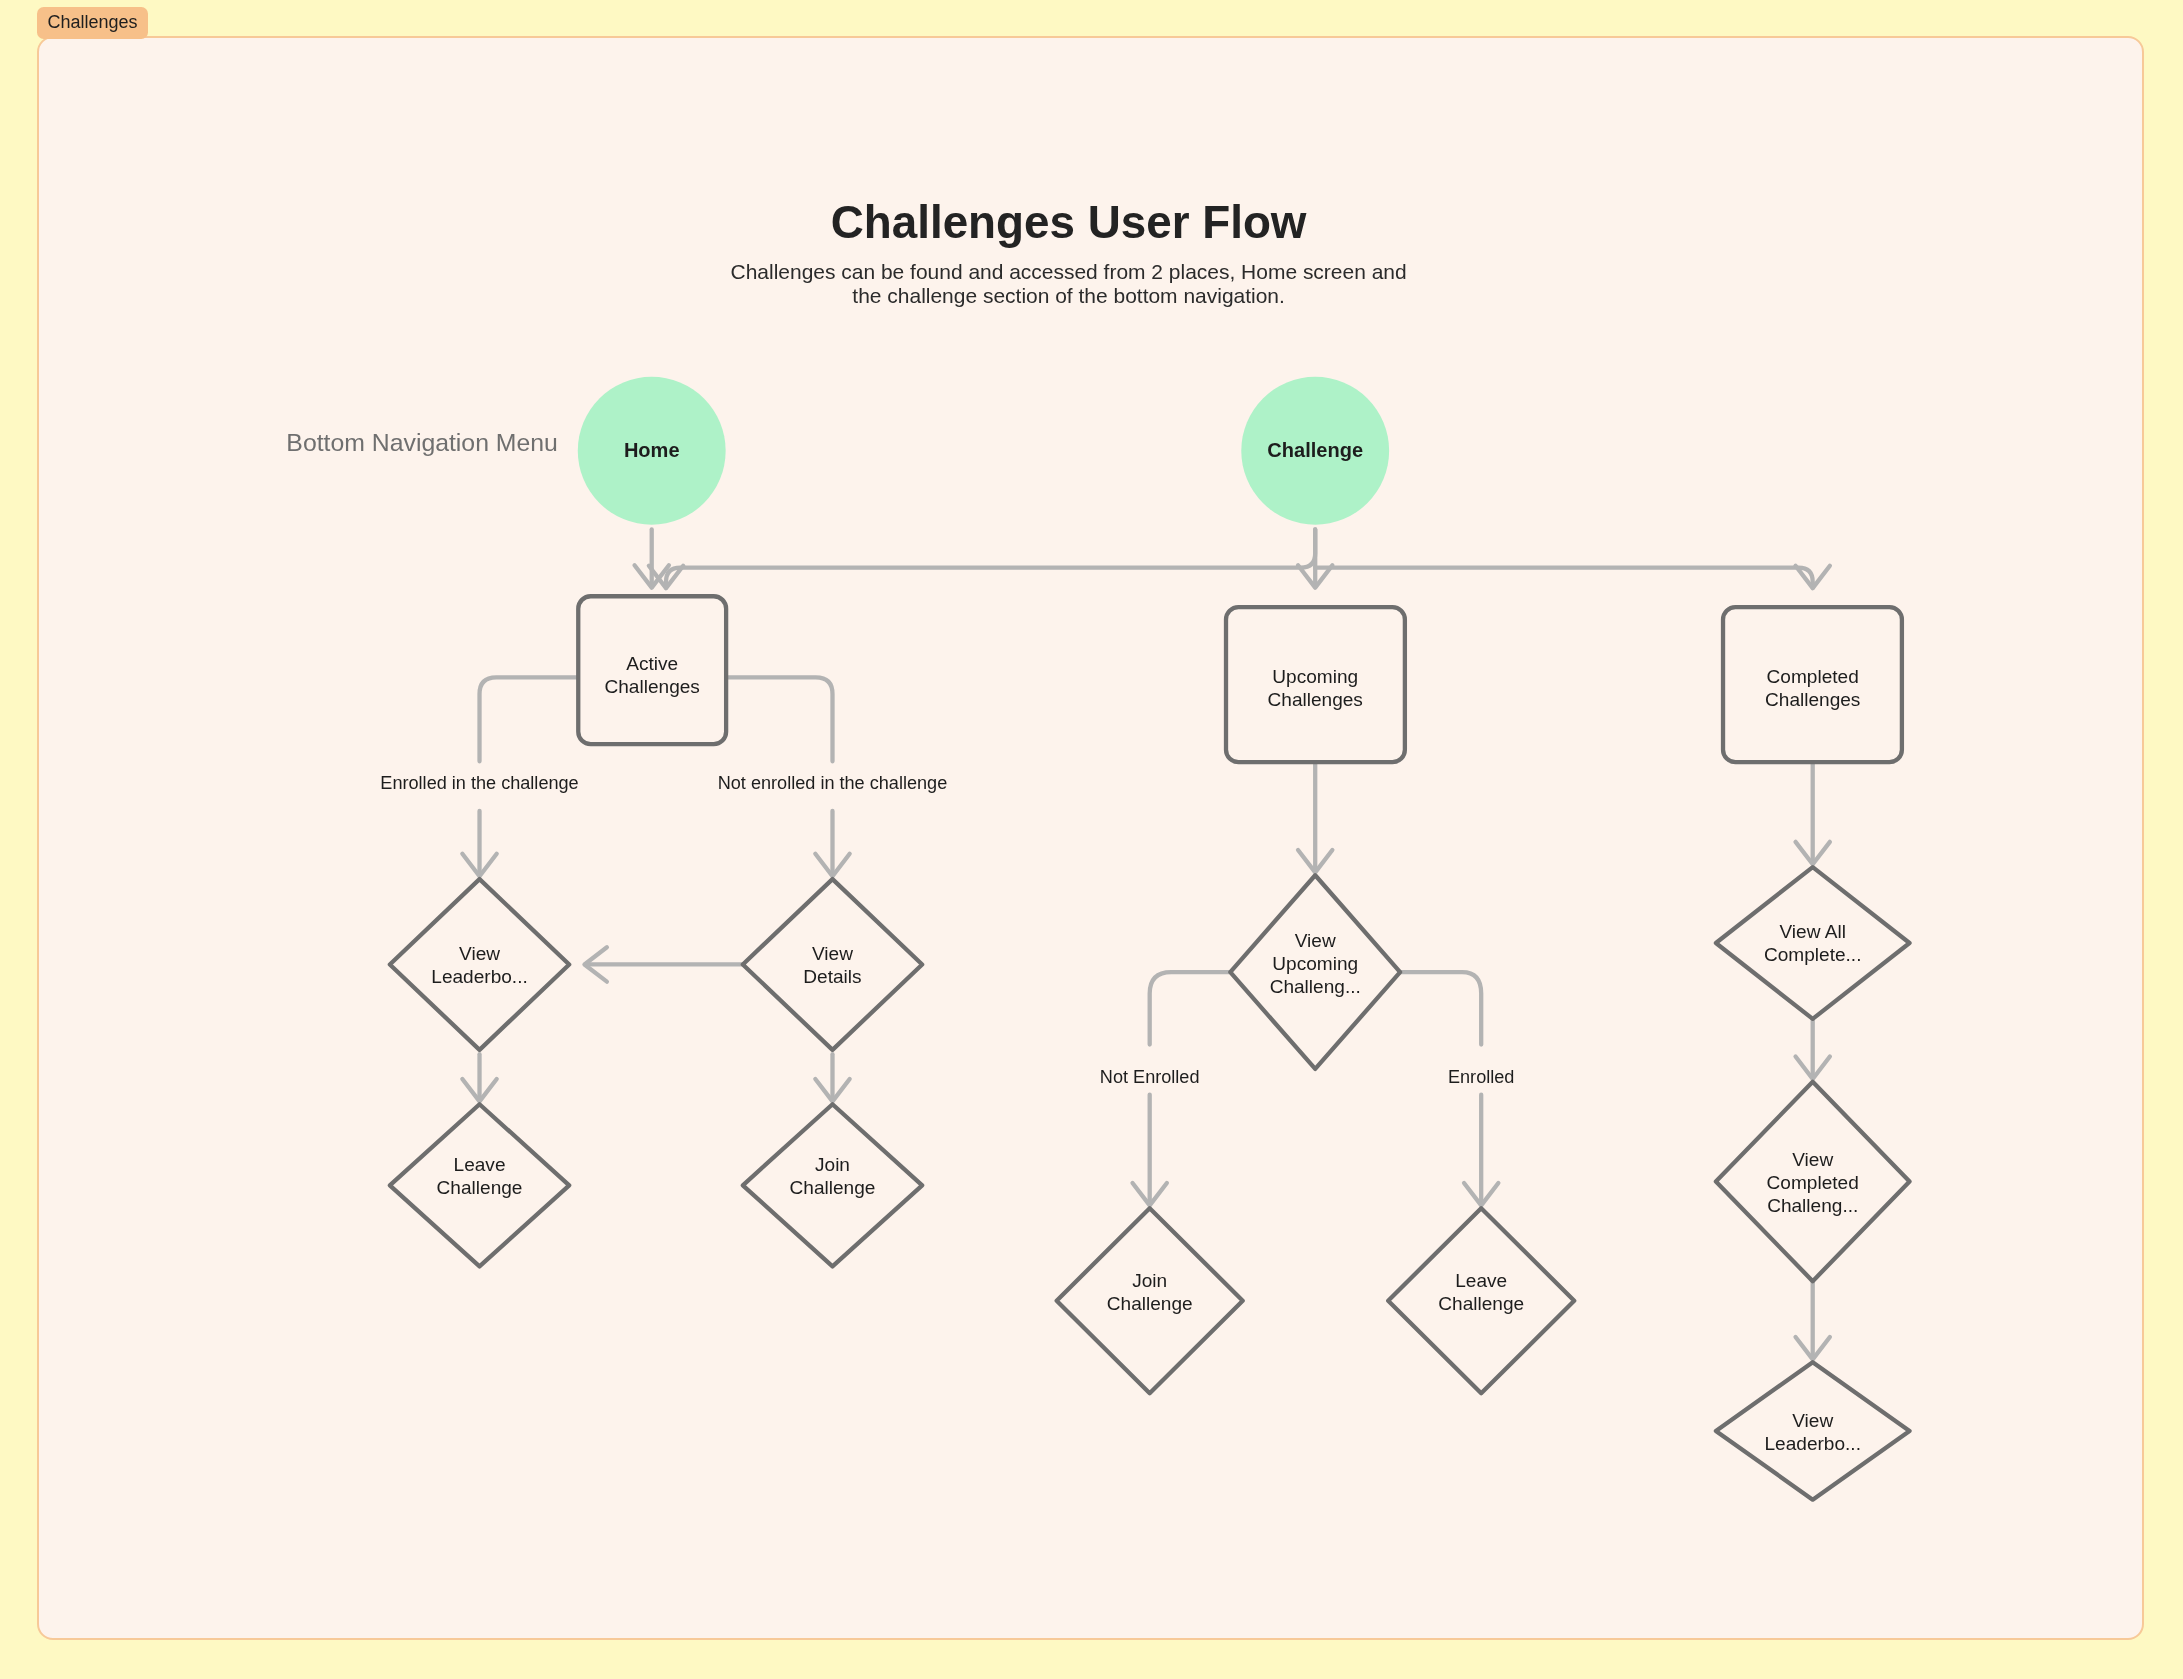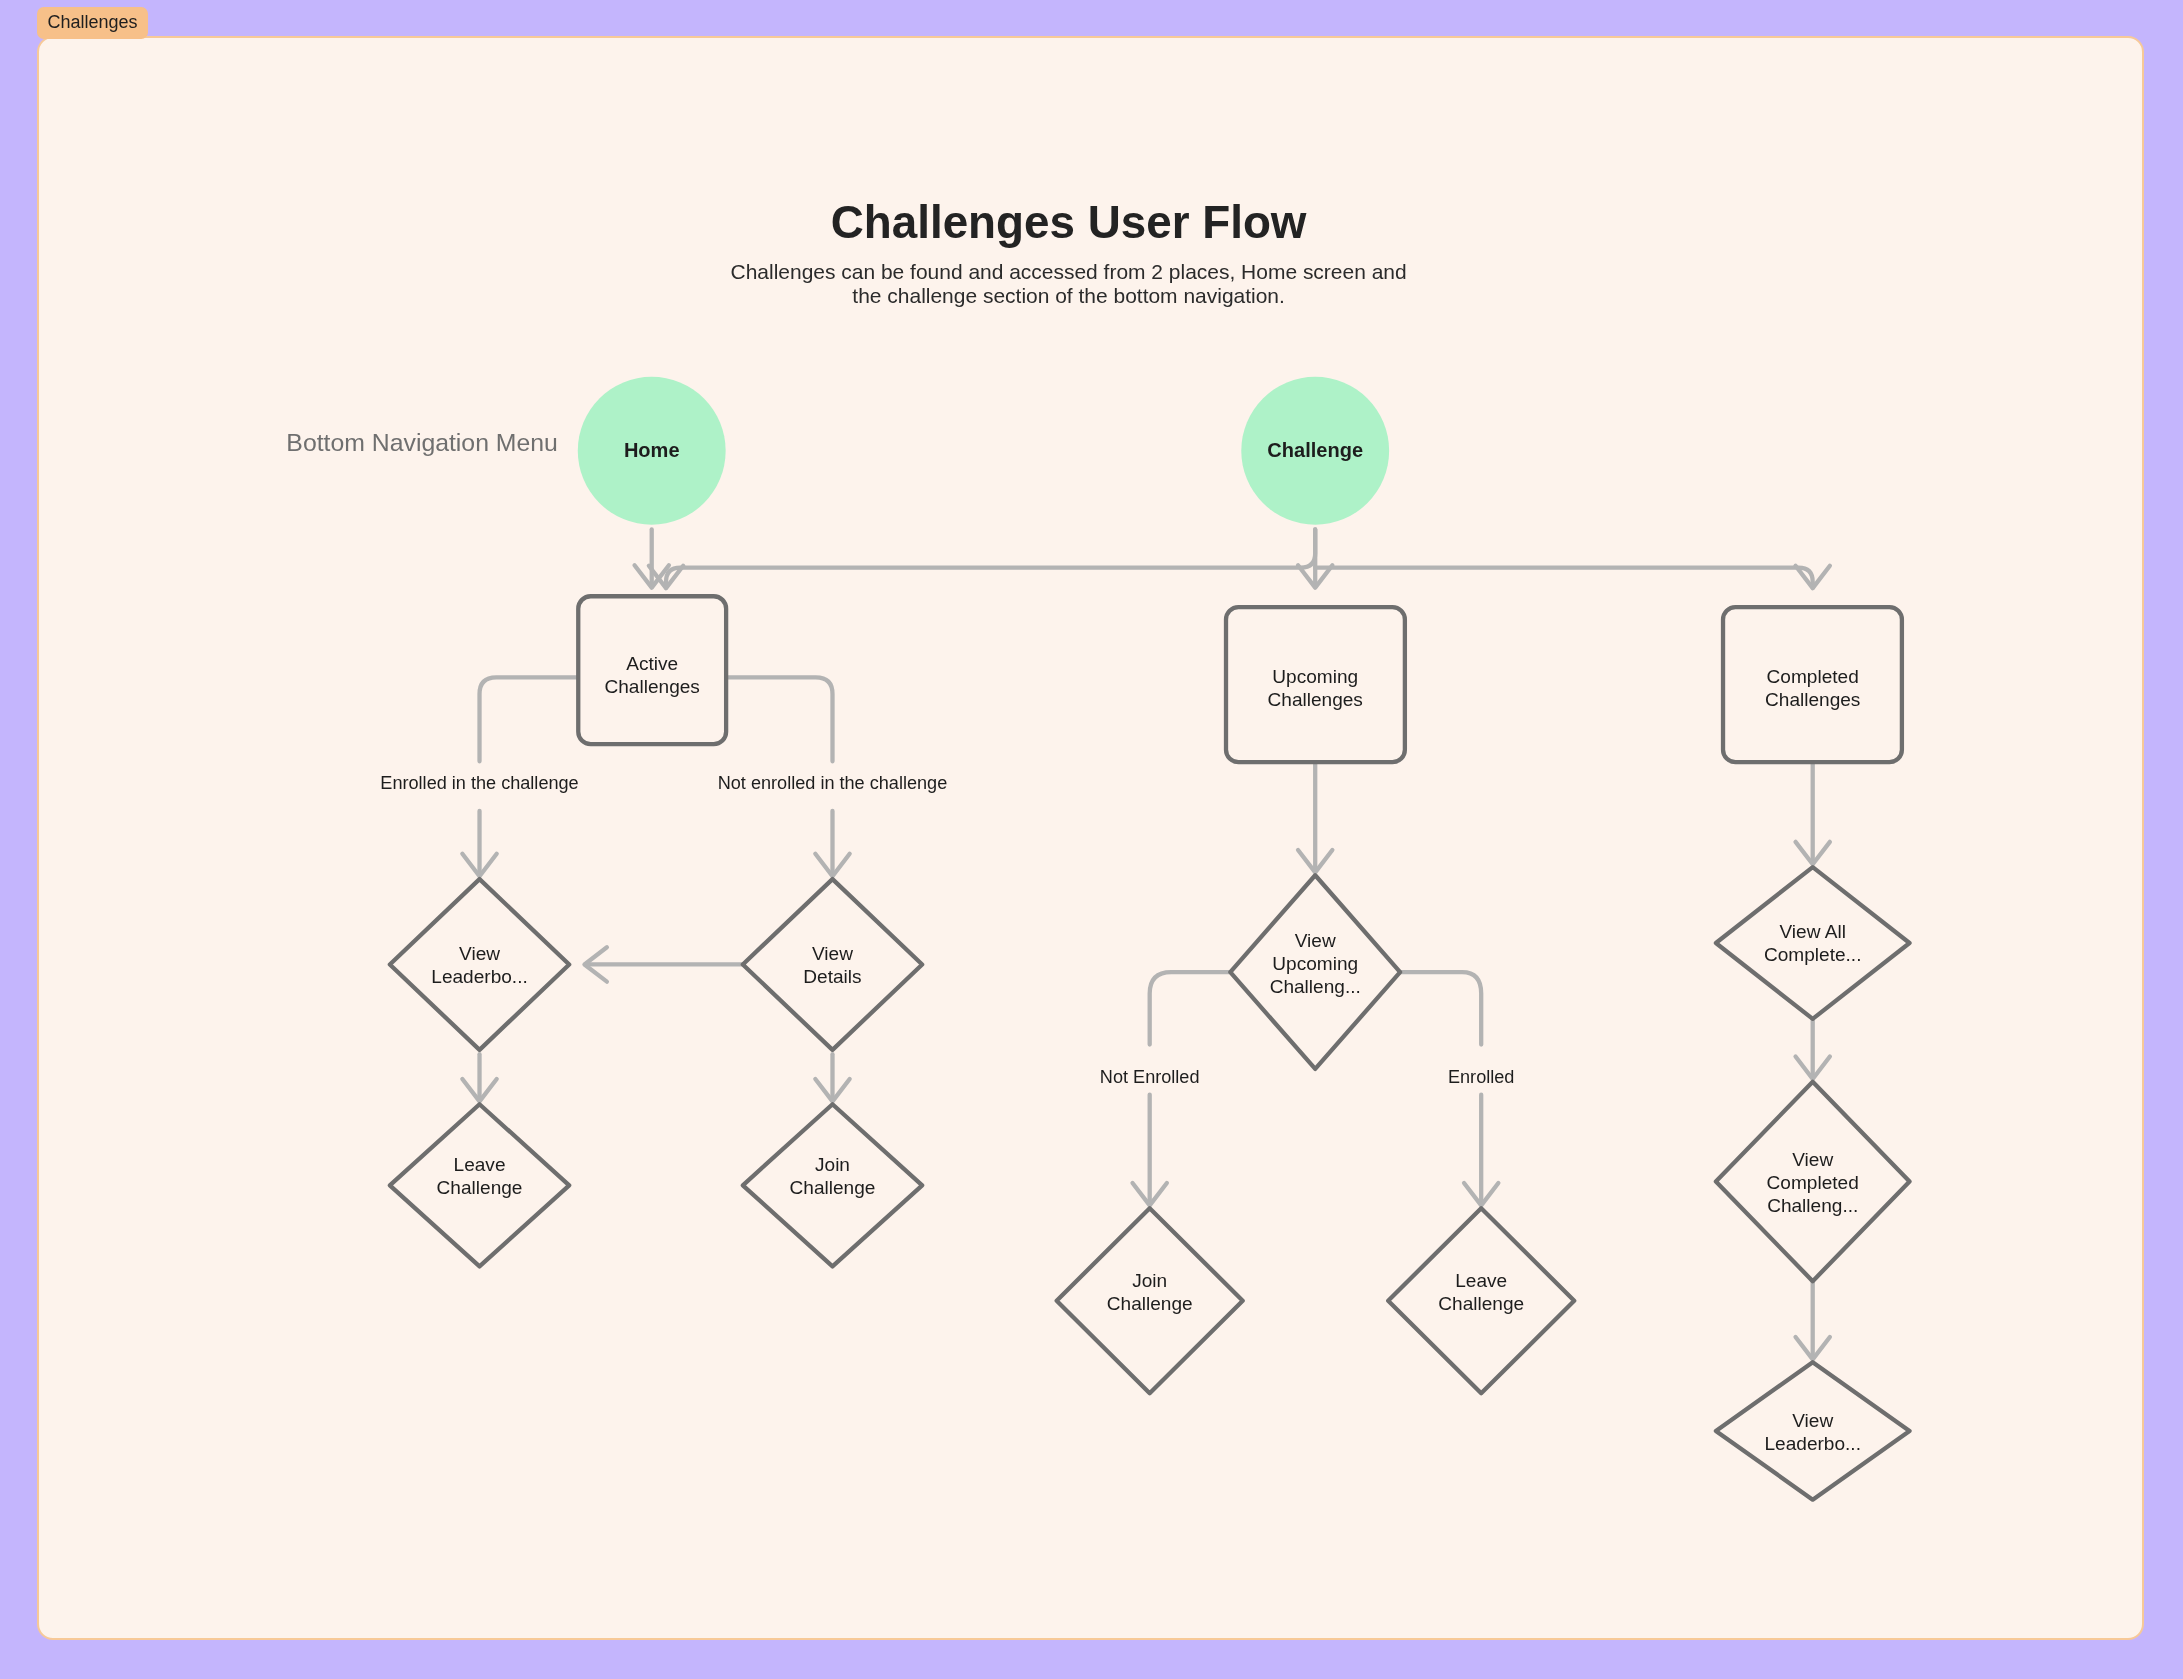--- a/index.html
+++ b/index.html
@@ -5,21 +5,21 @@
   html, body {
     margin: 0;
     padding: 0;
     background: #ffffff;
     font-family: "Liberation Sans", sans-serif;
   }
   #stage {
     position: relative;
     width: 2183px;
     height: 1679px;
-    background: #c4b5fd;
+    background: #fef9c3;
     overflow: hidden;
   }
   #section-tag {
     position: absolute;
     left: 37px;
     top: 6.7px;
     background: #f7c089;
     color: #1f1f1f;
     font-size: 18px;
     line-height: 1;

